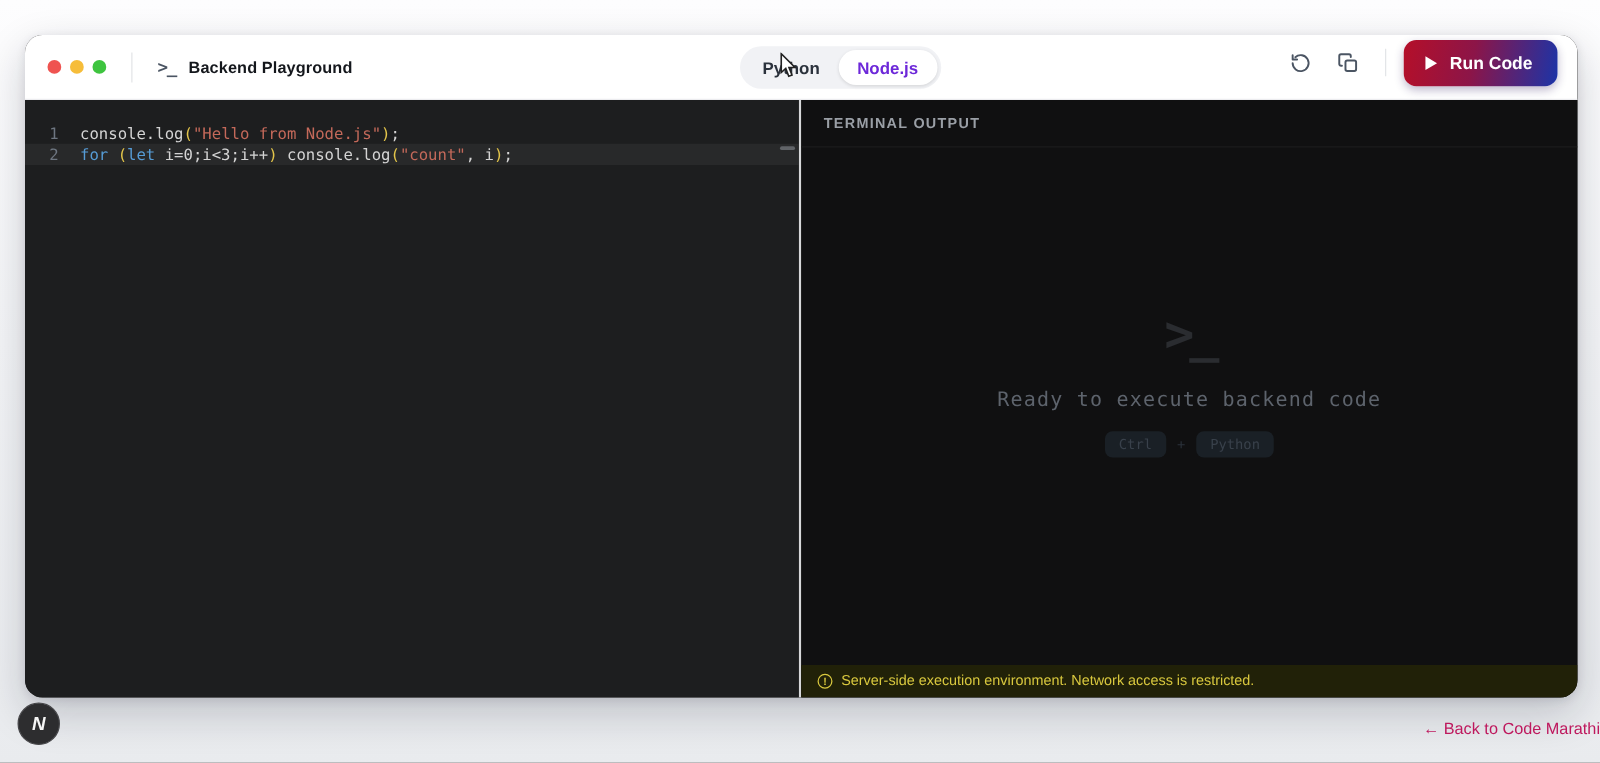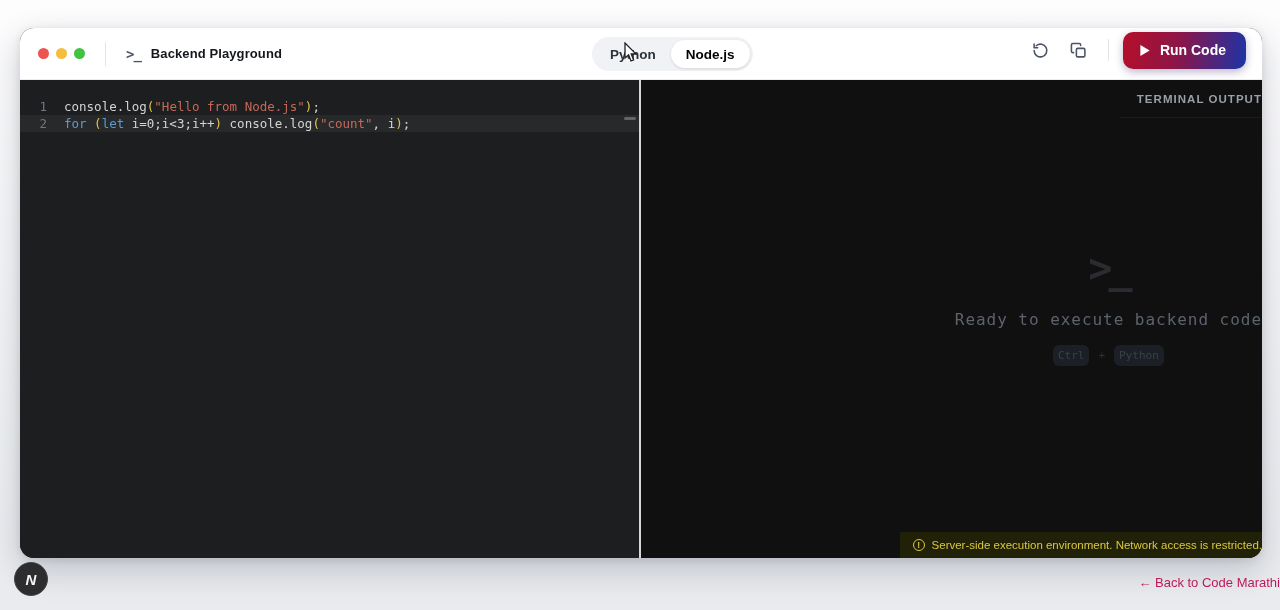--- a/index.html
+++ b/index.html
@@ -43,21 +43,21 @@
     position: absolute; left: 572px; top: 9px;
     height: 34px; background: #f1f2f5; border-radius: 17px;
     display: flex; align-items: center; padding: 3px;
   }
   .tab {
     height: 28px; border-radius: 14px; border: none; cursor: pointer;
     padding: 0 15px; font-size: 13.5px; background: transparent;
     color: #2b323c; font-weight: 600;
     font-family: "Liberation Sans", sans-serif;
   }
-  .tab.active { background: #ffffff; color: #000000; font-weight: 700;
+  .tab.active { background: #ffffff; color: #6d28d9; font-weight: 700;
     box-shadow: 0 1px 3px rgba(0,0,0,.12); }
 
   .hdr-right { position: absolute; right: 16px; top: 0; height: 44px;
     display: flex; align-items: center; }
   .iconbtn {
     width: 30px; height: 30px; border: none; background: transparent;
     display: flex; align-items: center; justify-content: center;
     cursor: pointer; color: #4b5563; border-radius: 6px;
   }
   .iconbtn + .iconbtn { margin-left: 8px; }
@@ -91,42 +91,42 @@
   .tok-str { color: #c4695a; }
   .tok-par { color: #e2c44a; }
   .scroll-thumb {
     position: absolute; right: 3px; top: 37px; width: 12px; height: 3px;
     background: #6b6f73; border-radius: 2px; opacity: .85;
   }
 
   .split { width: 2px; flex: 0 0 2px; background: #d6d7d9; cursor: col-resize; }
 
   
-  .terminal { flex: 1; background: #101011; display: flex; flex-direction: column; min-width: 0; align-items: flex-end; }
+  .terminal { flex: 1; background: #101011; display: flex; flex-direction: column; min-width: 0; }
   .term-hdr {
     height: 38px; flex: 0 0 38px; display: flex; align-items: center;
     padding-left: 18px; color: #9a9fa6; font-size: 11.5px; font-weight: 700;
     letter-spacing: .09em; border-bottom: 1px solid #1b1b1c;
   }
   .term-body {
     flex: 1; display: flex; flex-direction: column;
     align-items: center; justify-content: center; min-height: 0;
     padding-bottom: 36px;
   }
   .term-icon {
     font-family: "DejaVu Sans Mono", monospace; font-weight: bold;
     font-size: 40px; color: #2a2c30; line-height: 1; letter-spacing: -4px;
   }
   .term-msg {
     margin-top: 22px; font-family: "DejaVu Sans Mono", monospace;
     font-size: 16px; color: #5d636c; letter-spacing: .06em;
   }
   .term-kbd-row { margin-top: 16px; display: flex; align-items: center; gap: 9px; }
   .kbd {
-    background: #1a2026; border-radius: 6px; padding: 4px 5px;
+    background: #1a2026; border-radius: 6px; padding: 4px 11px;
     font-family: "DejaVu Sans Mono", monospace; font-size: 11px; color: #39414b;
   }
   .kbd-sep { color: #2b323b; font-size: 11px; font-family: "DejaVu Sans Mono", monospace; }
 
   .warnbar {
     height: 26px; flex: 0 0 26px; background: #212108;
     display: flex; align-items: center; gap: 7px; padding-left: 13px;
     color: #d9c83e; font-size: 11.5px;
   }
   .warn-ico {

